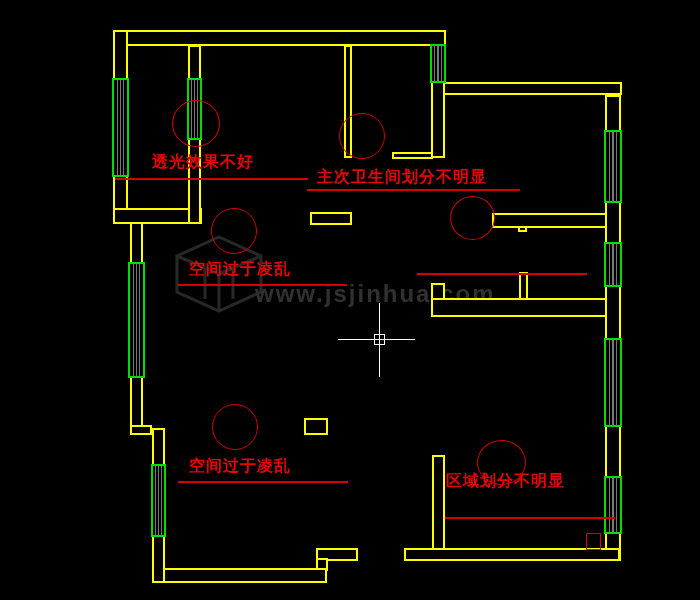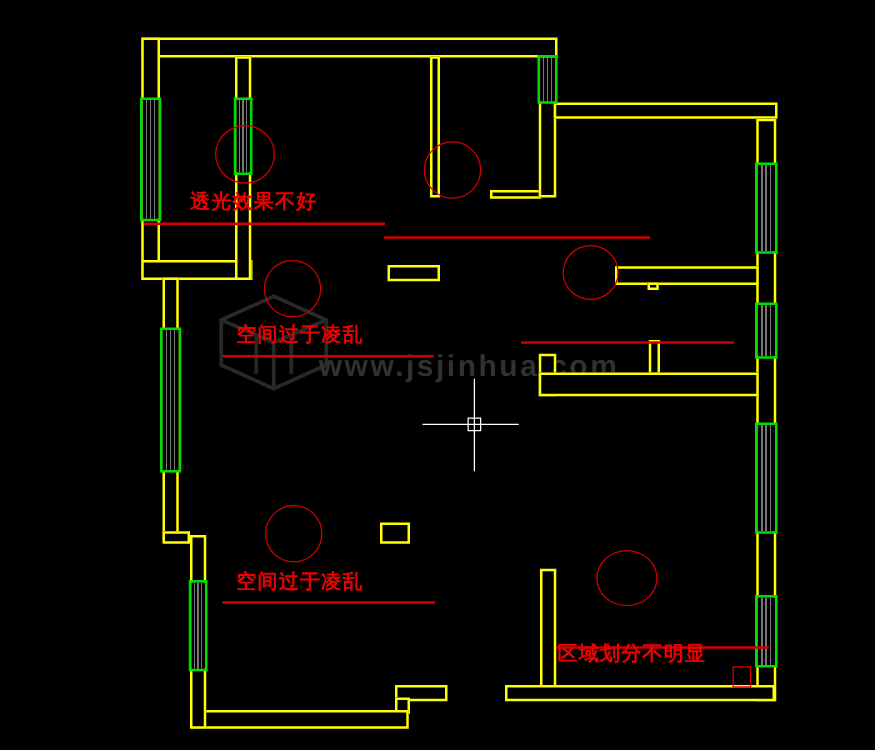--- a/index.html
+++ b/index.html
@@ -63,35 +63,36 @@
   <div class="window" style="left:604px;top:338px;width:18px;height:89px;"></div>
   <div class="window" style="left:604px;top:476px;width:18px;height:58px;"></div>
   <div class="window" style="left:128px;top:262px;width:17px;height:116px;"></div>
   <div class="window" style="left:151px;top:464px;width:15px;height:73px;"></div>
 
   <div class="circle" style="left:172px;top:100px;width:46px;height:45px;"></div>
   <div class="ann" style="left:152px;top:153px;">透光效果不好</div>
   <div class="uline" style="left:115px;top:178px;width:193px;"></div>
 
   <div class="circle" style="left:339px;top:113px;width:44px;height:44px;"></div>
+  <div class="ann" style="left:317px;top:168px;">主次卫生间划分不明显</div>
   <div class="uline" style="left:307px;top:189px;width:213px;"></div>
 
   <div class="circle" style="left:211px;top:208px;width:44px;height:44px;"></div>
   <div class="ann" style="left:189px;top:260px;">空间过于凌乱</div>
   <div class="uline" style="left:178px;top:284px;width:169px;"></div>
 
   <div class="circle" style="left:450px;top:196px;width:43px;height:42px;"></div>
   <div class="uline" style="left:417px;top:273px;width:170px;"></div>
 
   <div class="circle" style="left:212px;top:404px;width:44px;height:44px;"></div>
   <div class="ann" style="left:189px;top:457px;">空间过于凌乱</div>
   <div class="uline" style="left:178px;top:481px;width:170px;"></div>
 
   <div class="circle" style="left:477px;top:440px;width:47px;height:43px;"></div>
-  <div class="ann" style="left:446px;top:515px;text-align:right;">区域划分不明显</div>
+  <div class="ann" style="left:446px;top:472px;text-align:right;">区域划分不明显</div>
   <div class="uline" style="left:445px;top:517px;width:170px;"></div>
 
   <div class="redbox" style="left:586px;top:533px;width:13px;height:15px;"></div>
 
   <div class="xh" style="left:338px;top:339px;width:77px;height:1px;"></div>
   <div class="xh" style="left:379px;top:303px;width:1px;height:74px;"></div>
   <div class="xbox" style="left:374px;top:334px;width:9px;height:9px;"></div>
 
 </div>
 

